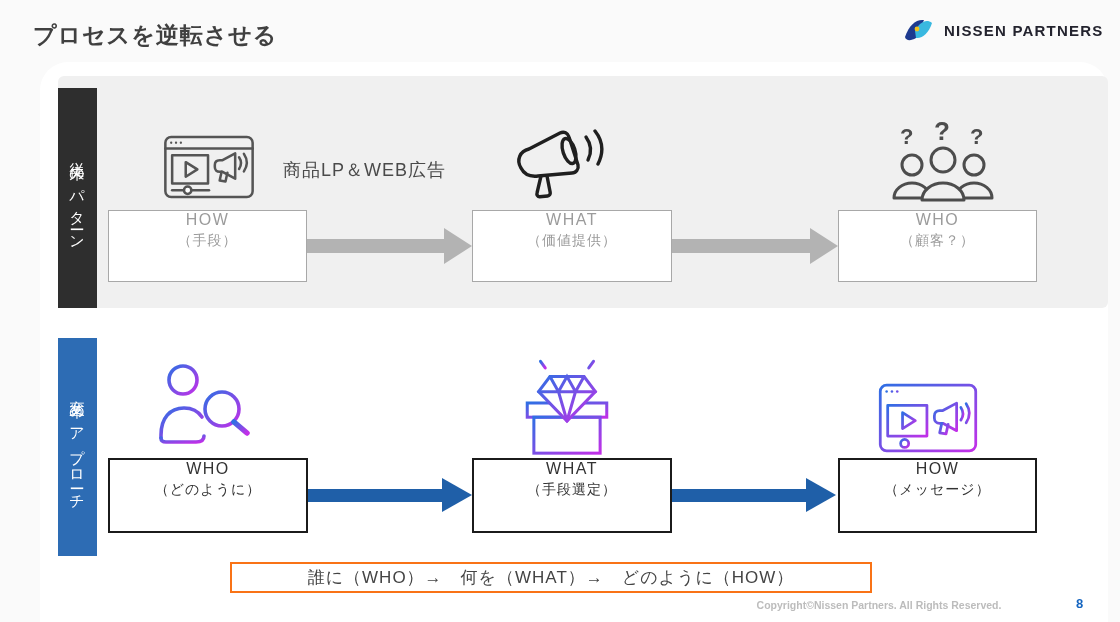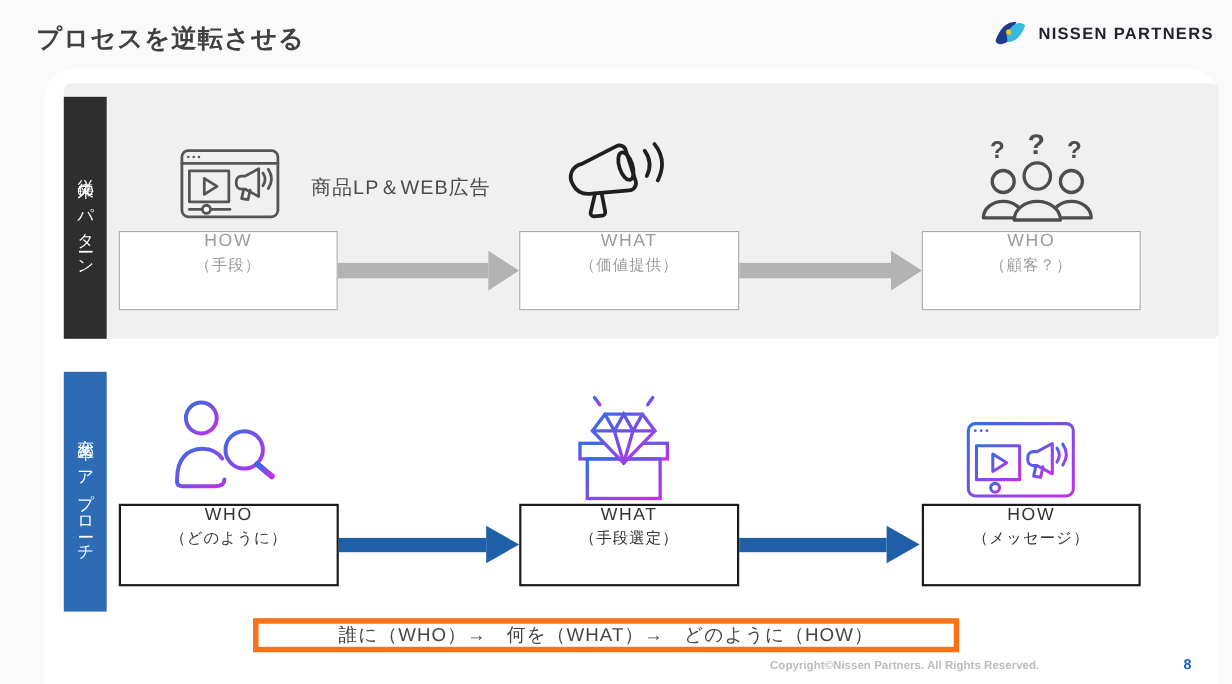--- a/index.html
+++ b/index.html
@@ -66,27 +66,27 @@
   .annotation{left:283px;top:158px;font-size:18px;color:#4a4a4a;letter-spacing:1px;}
   .icon-browser1{left:163px;top:135px;}
   .icon-mega{left:508px;top:124px;}
   .icon-people{left:888px;top:122px;}
   .icon-person{left:150px;top:360px;}
   .icon-gift{left:508px;top:350px;}
   .icon-browser2{left:878px;top:383px;}
 
   
   .summary-box{
-    left:230px;top:562px;width:642px;height:31px;background:#ffffff;border:5px solid #f97316;
+    left:230px;top:562px;width:642px;height:31px;background:#ffffff;border:2px solid #f97316;
     display:flex;align-items:center;justify-content:center;
     font-size:17px;color:#444444;letter-spacing:1px;box-sizing:border-box;
   }
 
   
-  .copyright{left:700px;top:599px;width:358px;text-align:left;font-size:10.5px;font-weight:bold;color:#bcbcbc;}
+  .copyright{left:700px;top:599px;width:358px;text-align:center;font-size:10.5px;font-weight:bold;color:#bcbcbc;}
   .page-num{left:1076px;top:596px;font-size:13px;font-weight:bold;color:#1565c0;}
 
   svg{display:block;}
 </style>
 </head>
 <body>
 
 <div class="abs slide-title">プロセスを逆転させる</div>
 
 <div class="abs logo">

